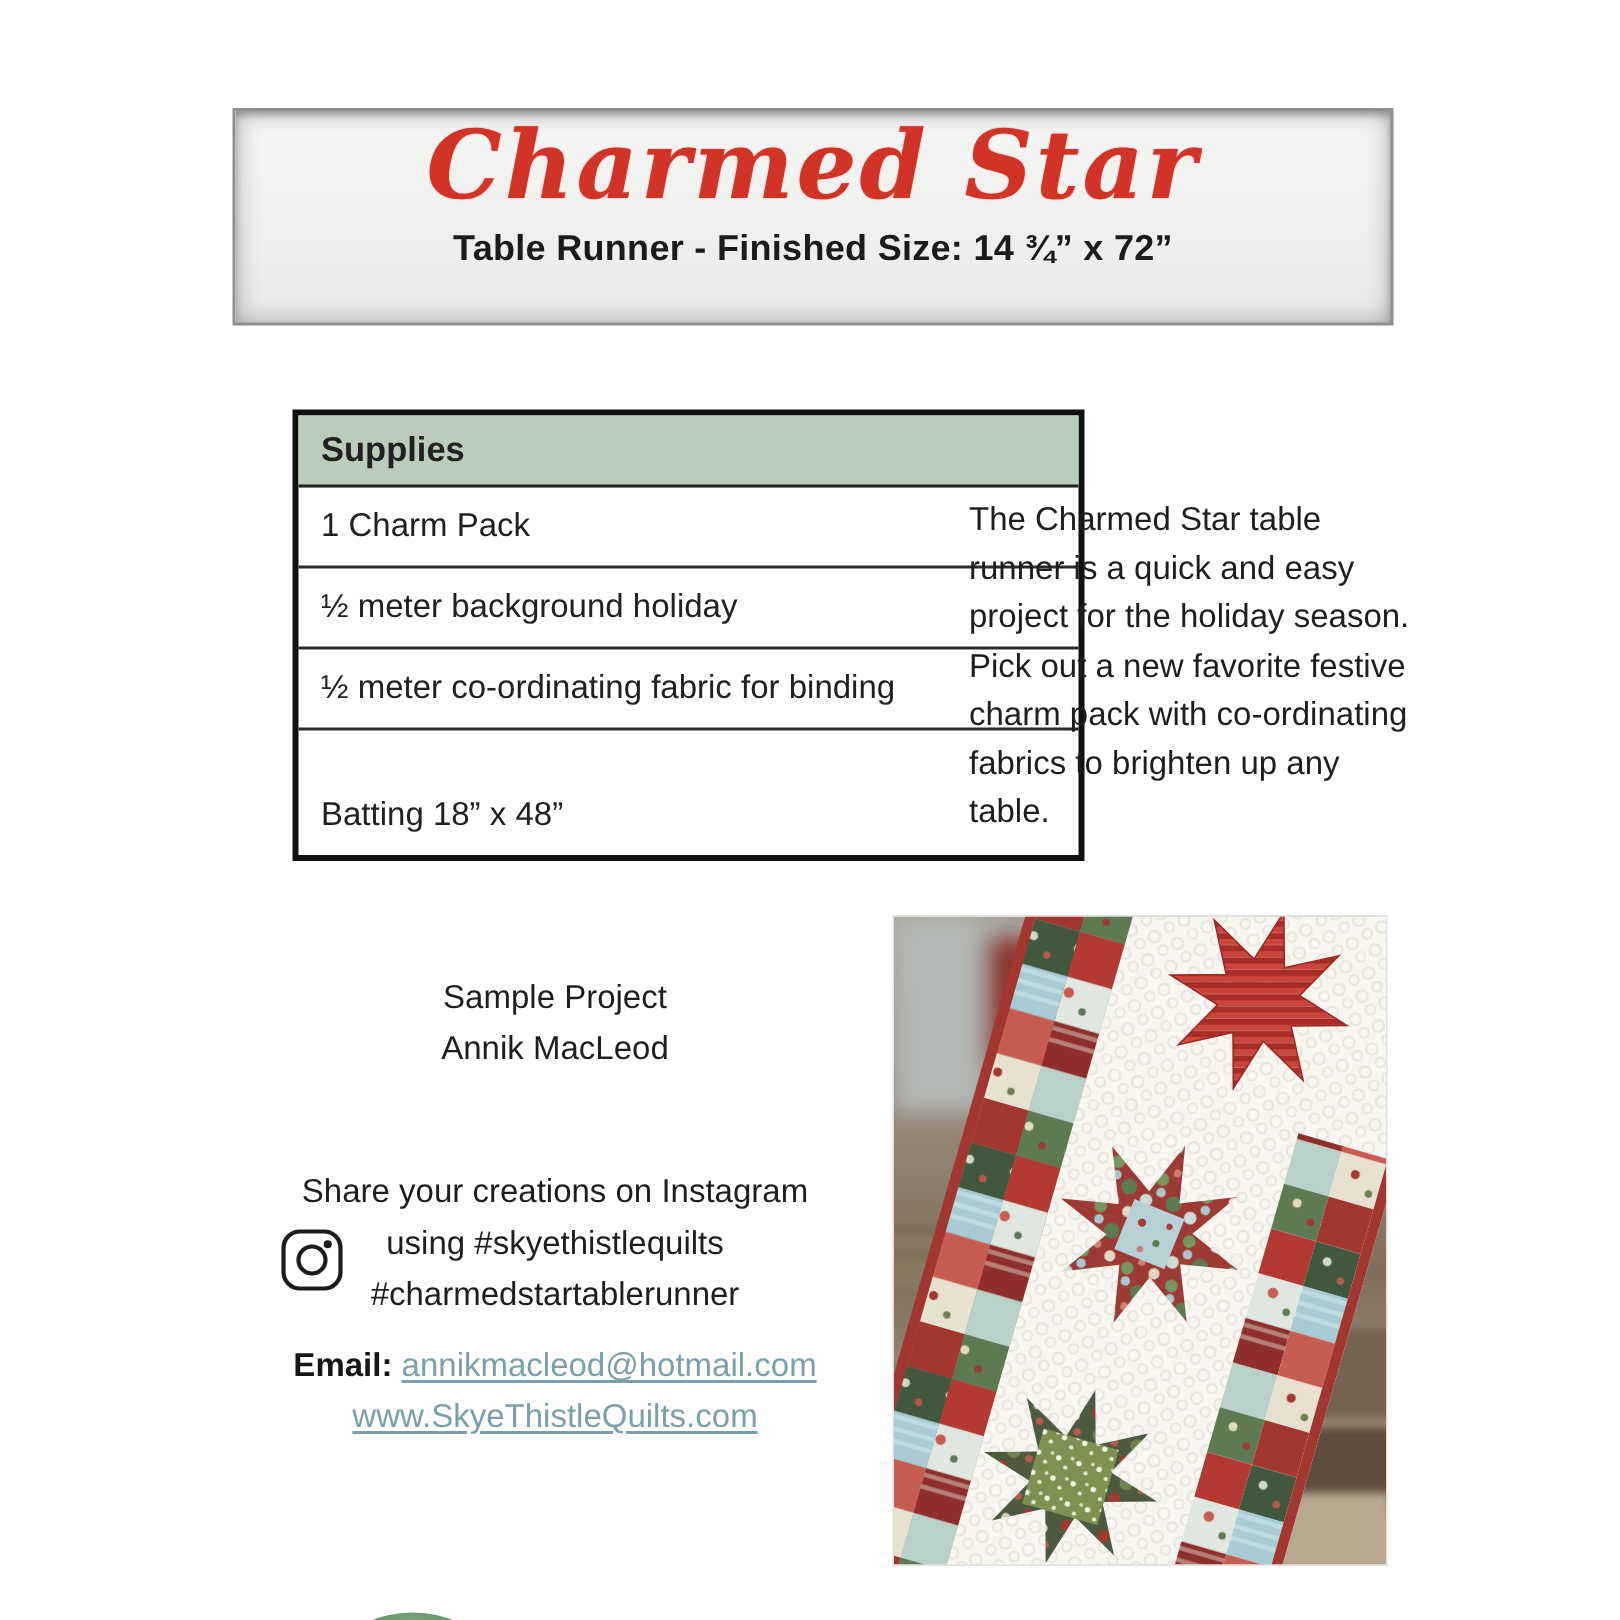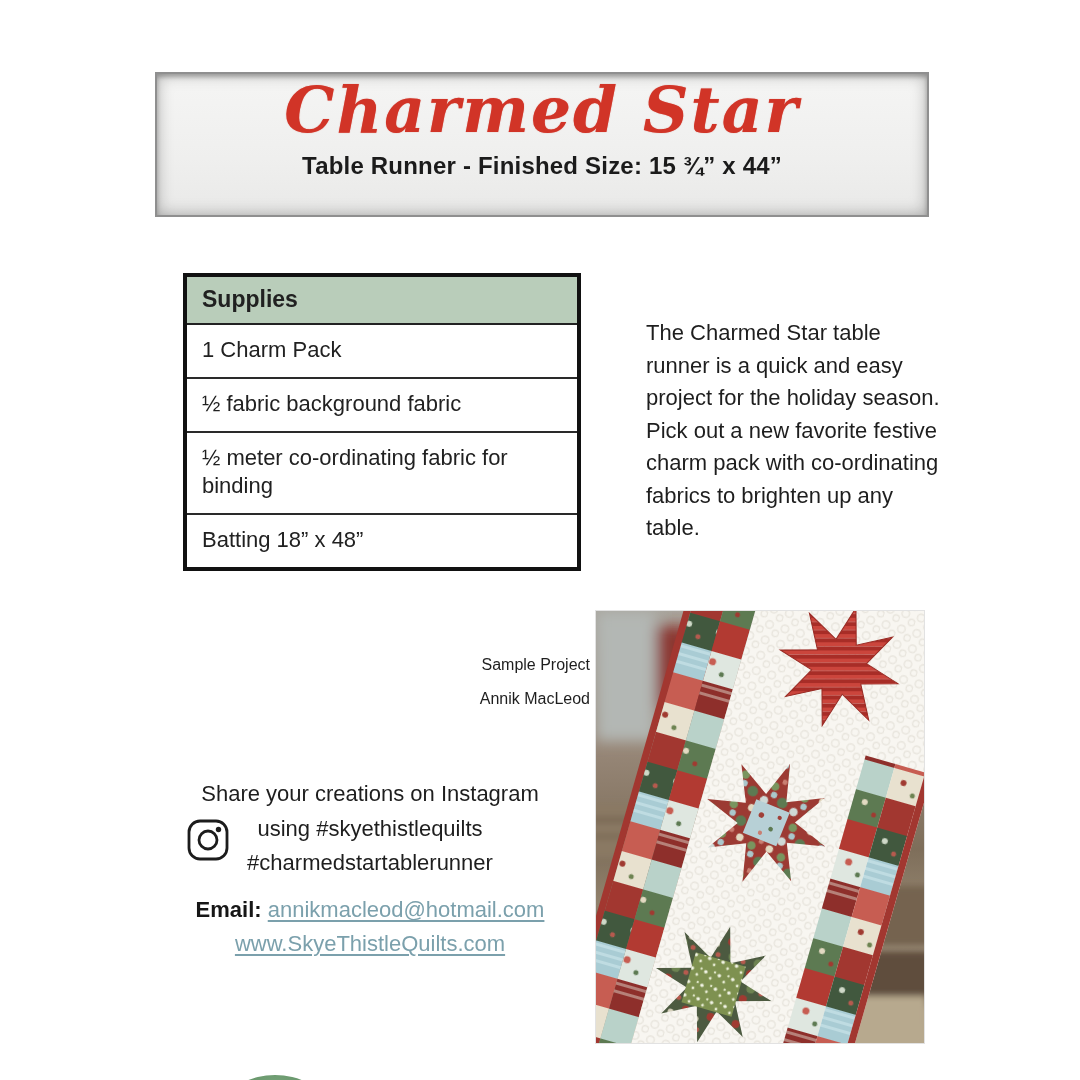--- a/index.html
+++ b/index.html
@@ -19,40 +19,40 @@
   .banner .title{
     font-family:"DejaVu Serif",serif;font-style:italic;font-weight:bold;
     font-size:63px;line-height:72px;color:#d13427;letter-spacing:2px;
     text-shadow:0 0 1px rgba(209,52,39,.6);
   }
   .banner .subtitle{
     margin-top:6px;font-size:24px;font-weight:bold;color:#1b1b1b;letter-spacing:.2px;
   }
   
   .supplies{
-    position:absolute;left:183px;top:273px;width:398px;
+    position:absolute;left:195px;top:273px;width:528px;
     border:4px solid #111;background:#fff;box-sizing:border-box;
   }
   .supplies .thead{
     background:#b9cdba;font-weight:bold;font-size:23px;
     padding:9px 15px 10px 15px;border-bottom:2px solid #222;
   }
   .supplies .row{
     font-size:22px;line-height:28px;padding:11px 25px 13px 15px;
     border-bottom:2px solid #2a2a2a;
   }
-  .supplies .row:last-child{border-bottom:none;}
+  .supplies .row:last-child{border-bottom:none;margin-top:31px;}
   
   .description{
-    position:absolute;left:646px;top:295px;width:296px;
+    position:absolute;left:646px;top:308px;width:296px;
     font-size:22px;line-height:32.5px;color:#1e1e1e;
   }
   
   .center-col{position:absolute;left:150px;width:440px;text-align:center;color:#1e1e1e;}
-  .credit{top:648px;font-size:16px;line-height:34px;text-align:right;}
+  .credit{top:648px;font-size:22px;line-height:34px;}
   .insta{top:777px;font-size:22px;line-height:34.5px;}
   .contact{top:893px;font-size:22px;line-height:34px;}
   .contact .label{font-weight:bold;color:#161616;}
   .contact a{color:#7ba0ac;text-decoration:underline;text-underline-offset:3px;cursor:pointer;}
   .insta-icon{position:absolute;left:36px;top:40px;width:45px;height:46px;}
   
   .photo{
     position:absolute;left:596px;top:611px;width:328px;height:432px;
     outline:1px solid #e2e2e2;
   }
@@ -62,27 +62,27 @@
     background:radial-gradient(ellipse at 50% 30%,#7ca87e 0%,#5d8d61 70%,#4f7f54 100%);
   }
 </style>
 </head>
 <body>
 
 <div class="page">
 
   <div class="banner">
     <div class="title">Charmed Star</div>
-    <div class="subtitle">Table Runner - Finished Size: 15 ¾” x 44”</div>
+    <div class="subtitle">Table Runner - Finished Size: 14 ¾” x 72”</div>
   </div>
 
   <div class="supplies">
     <div class="thead">Supplies</div>
     <div class="row">1 Charm Pack</div>
-    <div class="row">½ fabric background fabric</div>
+    <div class="row">½ meter background holiday</div>
     <div class="row">½ meter co-ordinating fabric for binding</div>
     <div class="row">Batting 18” x 48”</div>
   </div>
 
   <p class="description">The Charmed Star table runner is a quick and easy project for the holiday season. Pick out a new favorite festive charm pack with co-ordinating fabrics to brighten up any table.</p>
 
   <div class="center-col credit">
     <div>Sample Project</div>
     <div>Annik MacLeod</div>
   </div>

